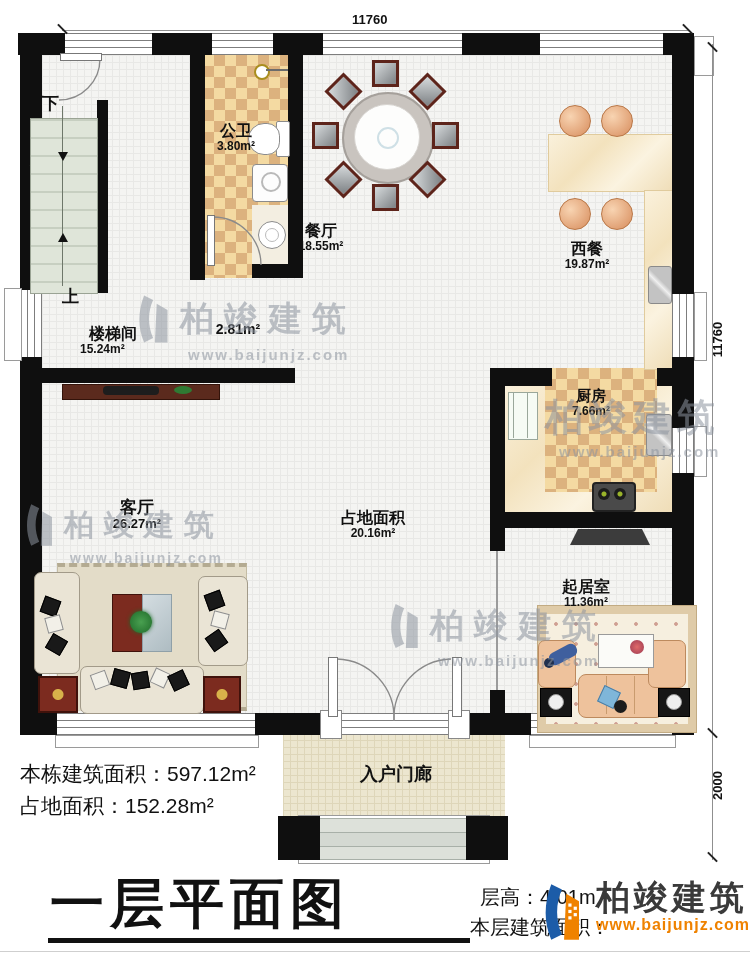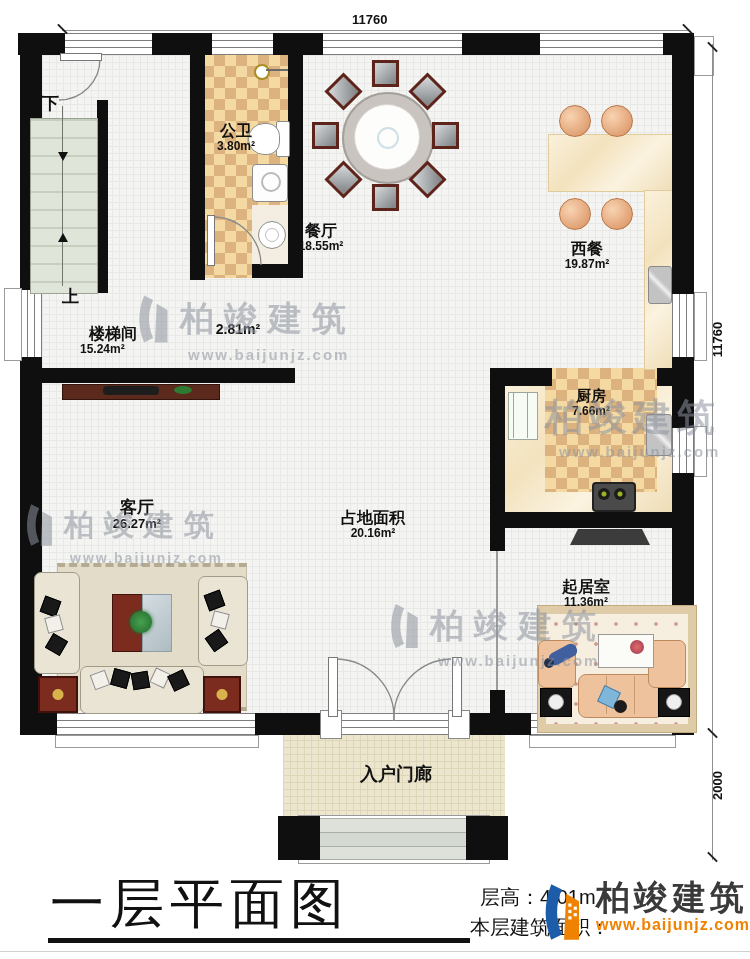--- a/index.html
+++ b/index.html
@@ -280,22 +280,24 @@
       </svg>
       <span class="big">柏竣建筑</span>
     </div>
     <div class="url" style="margin-left:50px">www.baijunjz.com</div>
   </div>
   <div class="wm" style="left:545px;top:392px">
     <div class="big" style="font-size:38px;letter-spacing:6px">柏竣建筑</div>
     <div class="url" style="margin-left:14px">www.baijunjz.com</div>
   </div>
 
-
-  <div class="abs" style="left:50px;top:868px;font-size:54px;font-weight:400;letter-spacing:6px">一层平面图</div>
+  <div class="abs" style="left:20px;top:760px;font-size:21px;font-weight:500">本栋建筑面积：597.12m²</div>
+  <div class="abs" style="left:20px;top:792px;font-size:21px;font-weight:500">占地面积：152.28m²</div>
+
+  <div class="abs" style="left:50px;top:868px;font-size:54px;font-weight:700;letter-spacing:6px">一层平面图</div>
   <div class="abs" style="left:48px;top:938px;width:422px;height:5px;background:#111"></div>
   <div class="abs" style="left:0px;top:951px;width:750px;height:1px;background:#cfcfcf"></div>
 
   <div class="abs" style="left:480px;top:884px;font-size:20px">层高：4.01m</div>
   <div class="abs" style="left:470px;top:914px;font-size:20px">本层建筑面积：</div>
 
   <div class="abs" style="left:534px;top:880px;display:flex;align-items:flex-start;gap:4px">
     <svg width="58" height="64" viewBox="0 0 40 60">
       <path d="M9,4 C2,22 2,40 9,56 L19,51 C13,38 13,22 19,9 Z" fill="#1c5ca8"></path>
       <path d="M21,56 L23,13 L35,20 L35,56 Z" fill="#ef8200"></path>

